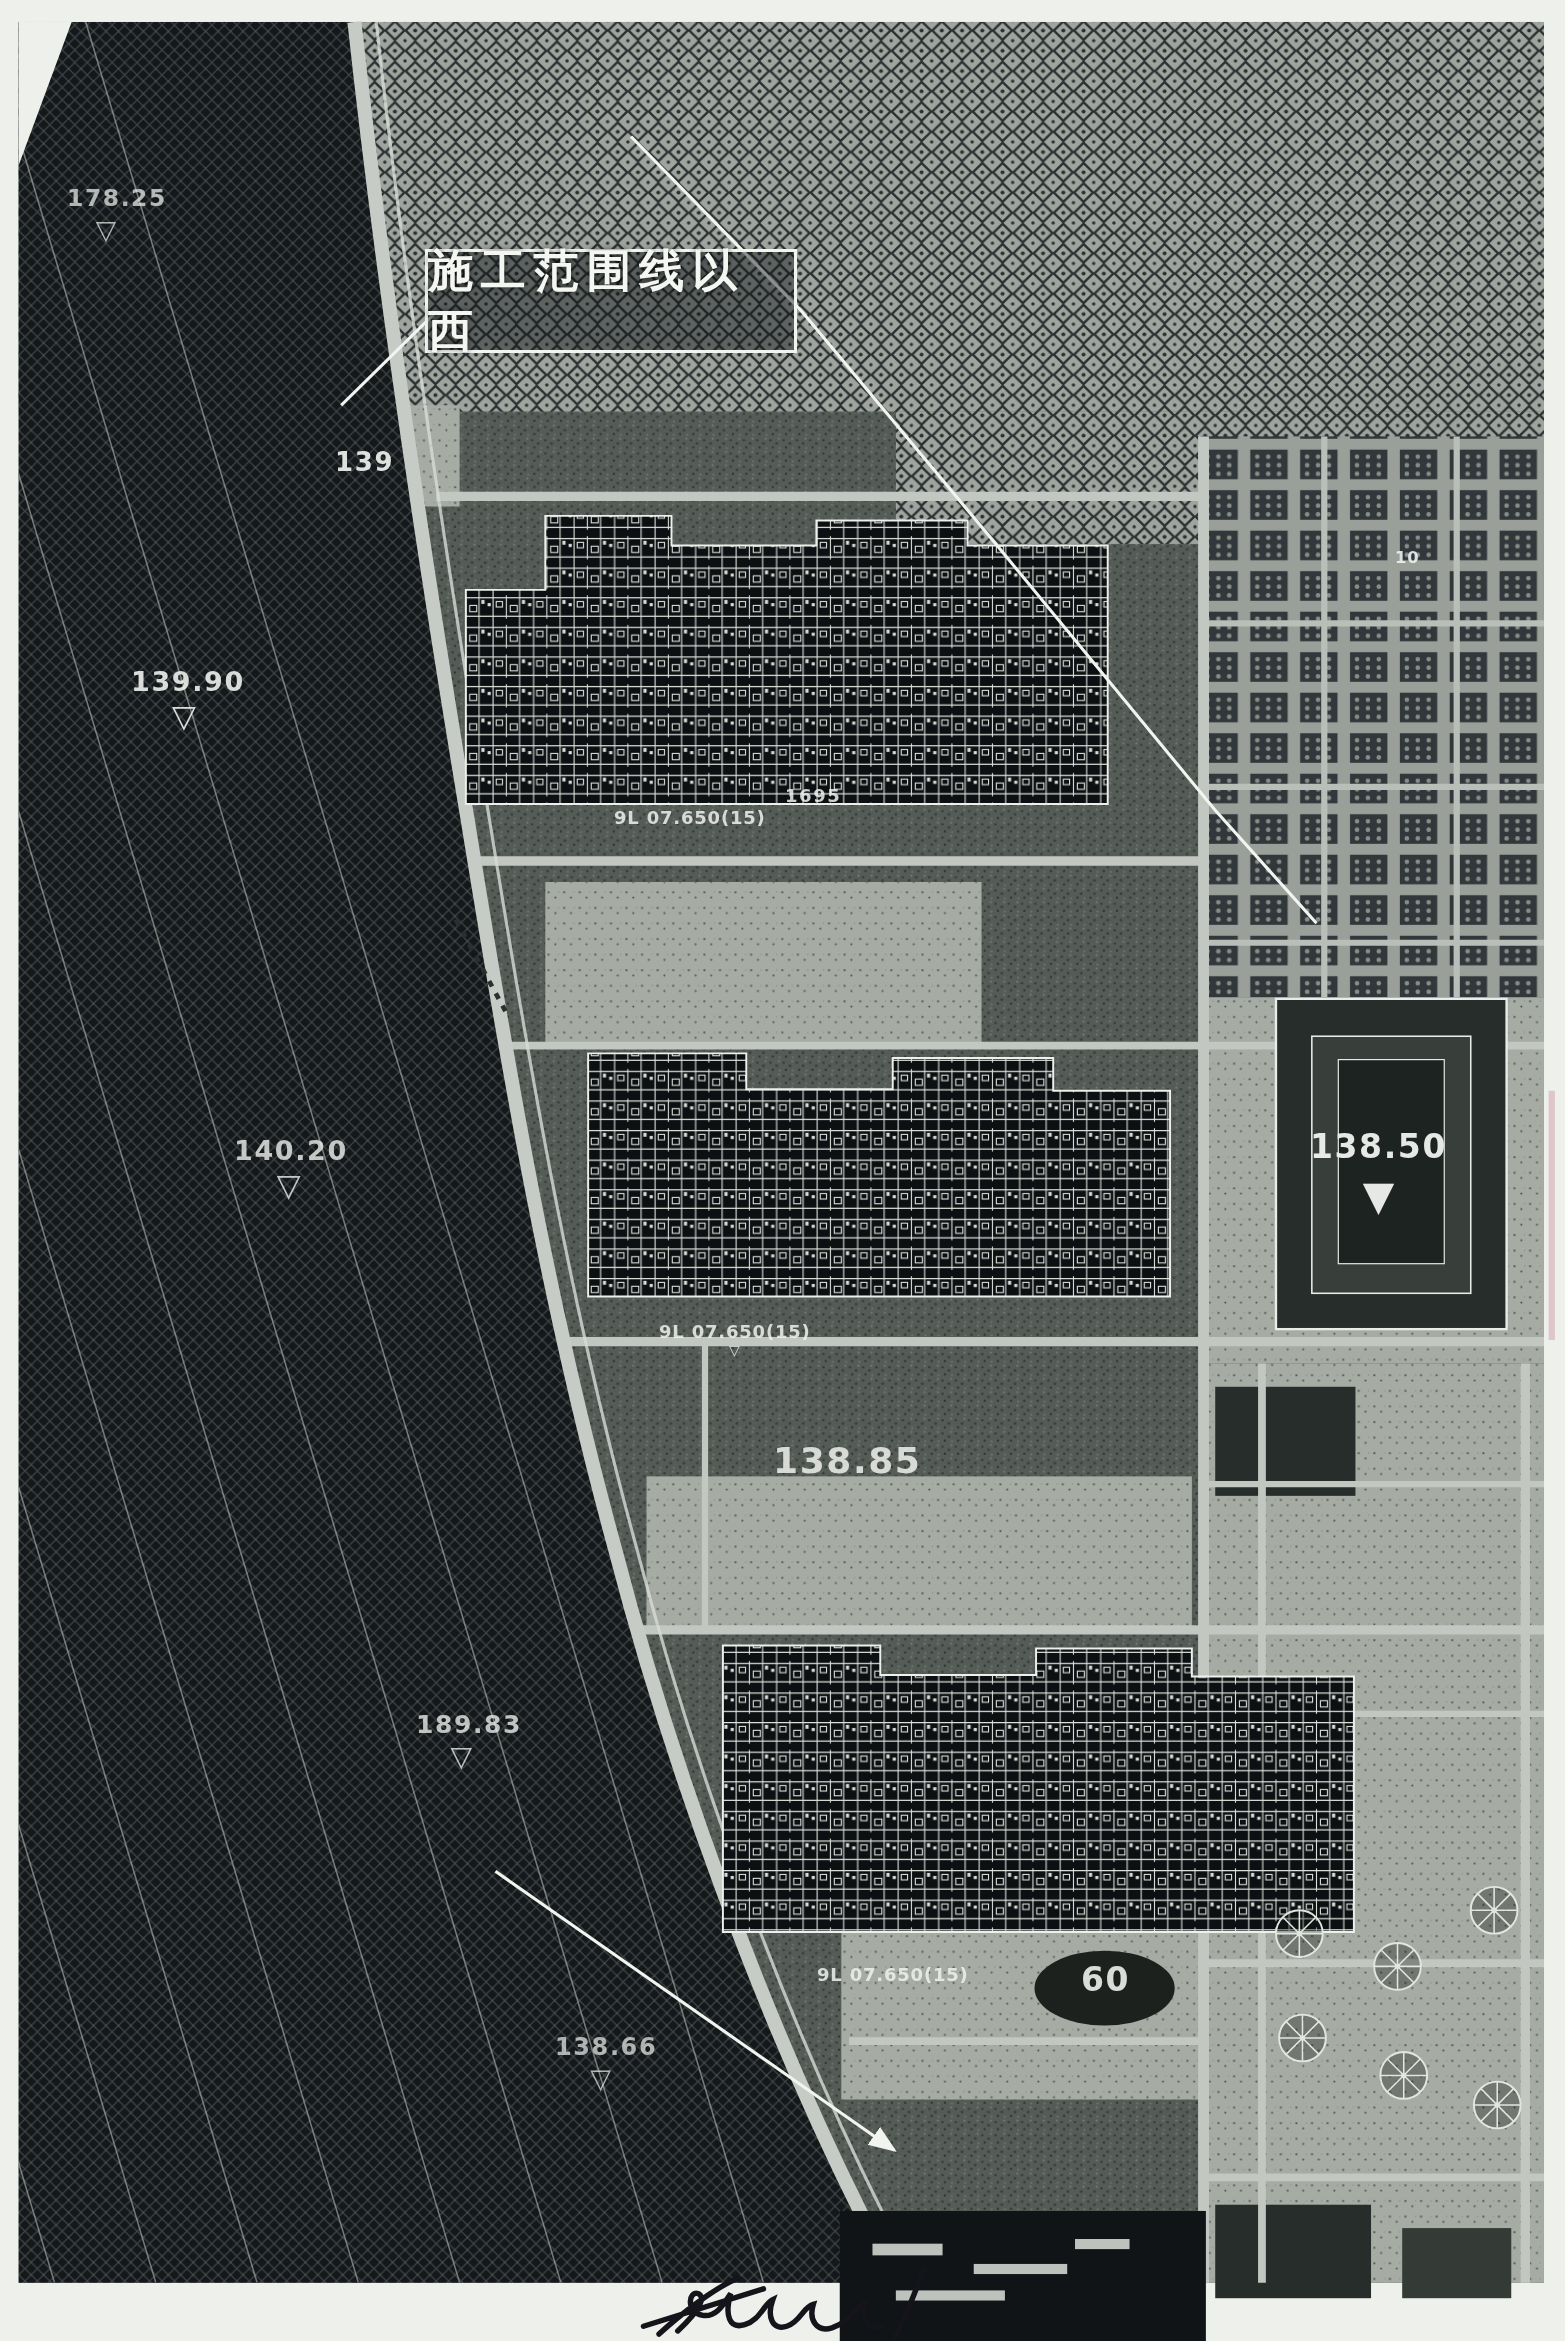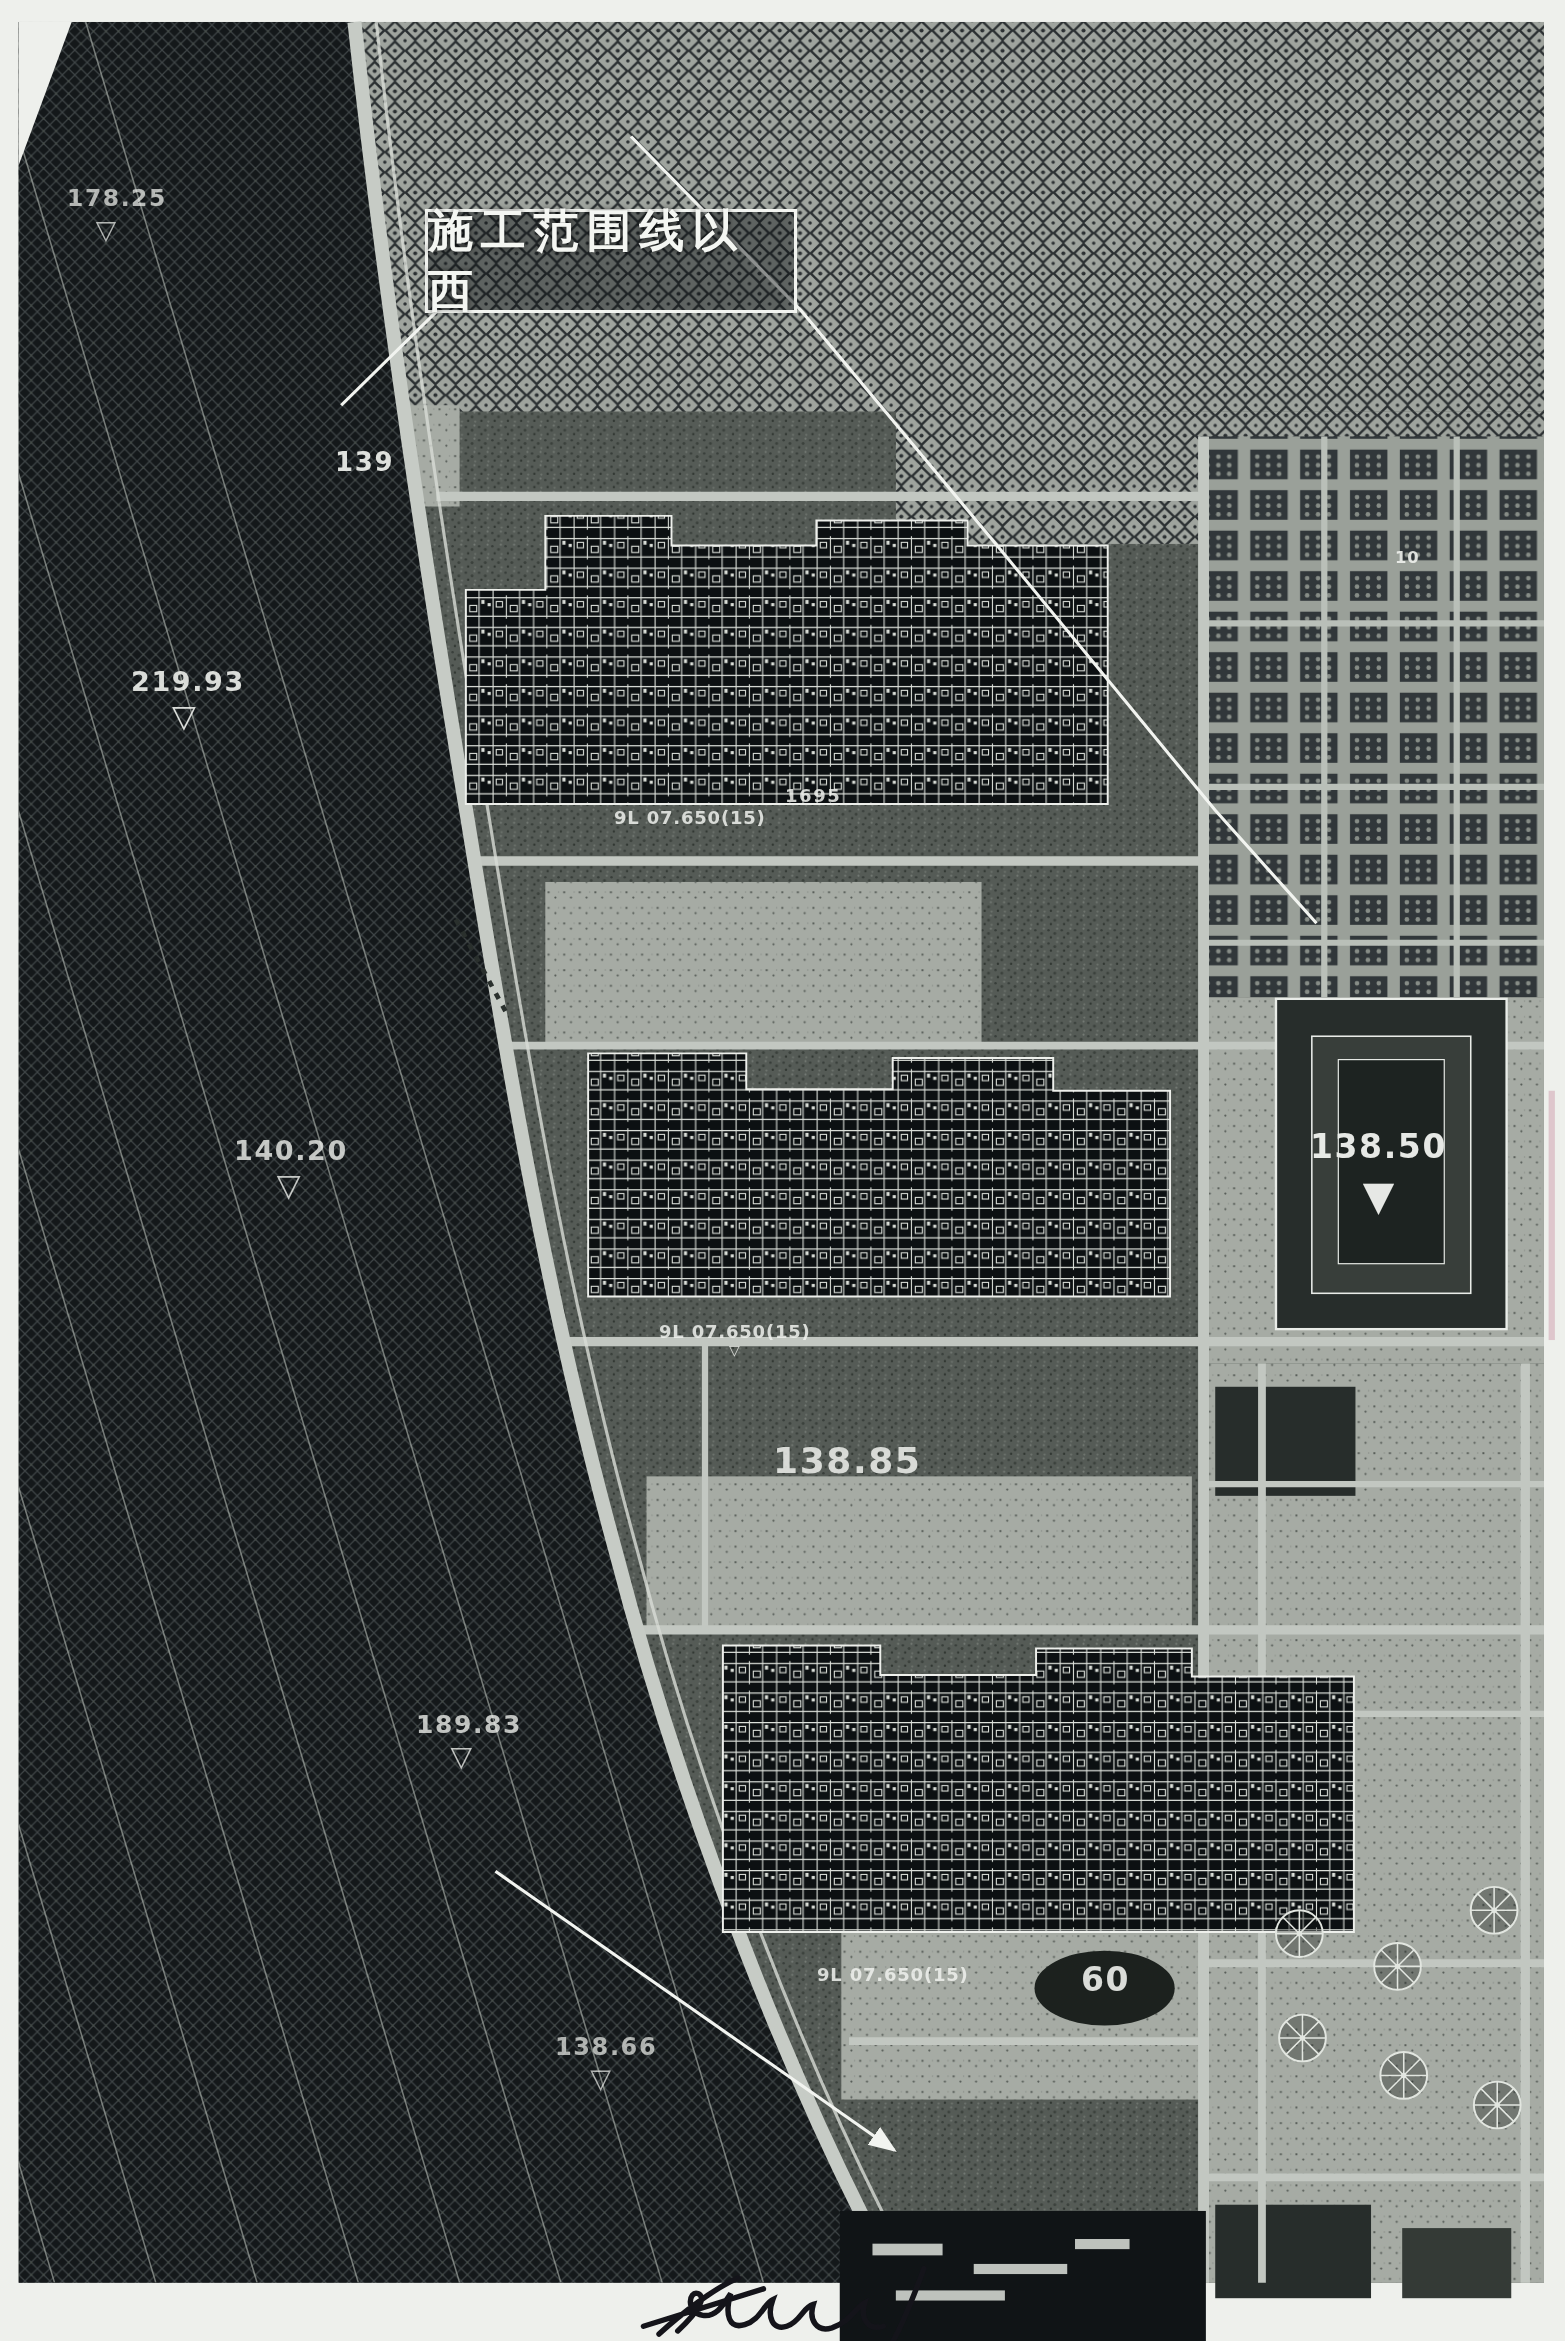--- a/index.html
+++ b/index.html
@@ -3,21 +3,21 @@
 <meta charset="utf-8">
 <style>
   html,body{margin:0;padding:0;background:#d8d6d0;}
   .page{position:relative;width:1565px;height:2342px;background:#eef0ec;overflow:hidden;
         font-family:"DejaVu Sans","Liberation Sans",sans-serif;}
   .page svg.map{position:absolute;left:0;top:0;}
   .overlay{position:absolute;left:0;top:0;width:100%;height:100%;pointer-events:none;}
   .boxlabel{position:absolute;border:3.9px solid #f2f4f0;background:rgba(16,20,22,.45);
             color:#f4f6f2;display:flex;align-items:center;justify-content:flex-end;
             font-weight:bold;letter-spacing:7.8px;text-shadow:0 0 6.2px rgba(0,0,0,.7);
-            filter:blur(0.3px);}
+            filter:blur(0.3px);margin-top:40px;}
   .boxlabel.west{left:425px;top:209px;width:366px;height:98px;font-size:45px;}
   .boxlabel.north{left:150px;top:1814px;width:337px;height:100px;font-size:44px;}
   .elev{position:absolute;color:#eff1ed;text-align:center;line-height:1;filter:blur(0.4px);}
   .elev .val{display:block;font-weight:bold;letter-spacing:1.6px;}
   .elev .tri{display:block;margin-top:6.2px;font-weight:normal;}
   .e0{left:67px;top:187px;font-size:23.4px;opacity:.72;}   .e0 .tri{font-size:26.5px;margin-left:-22px;}
   .e1{left:131px;top:668px;font-size:27px;opacity:.9;}   .e1 .tri{font-size:31px;margin-left:-7.8px;}
   .e2{left:335px;top:449px;font-size:26px;opacity:.92;}
   .e3{left:234px;top:1137px;font-size:27px;opacity:.8;}  .e3 .tri{font-size:31px;margin-left:-4.7px;}
   .e4{left:416px;top:1712px;font-size:25px;opacity:.78;} .e4 .tri{font-size:28px;margin-left:-15.6px;}
@@ -223,21 +223,21 @@
 
   <div class="boxlabel west">
     <span>施工范围线以西</span>
   </div>
 
   <div class="elev e0">
     <span class="val">178.25</span>
     <span class="tri">▽</span>
   </div>
   <div class="elev e1">
-    <span class="val">219.93</span>
+    <span class="val">139.90</span>
     <span class="tri">▽</span>
   </div>
   <div class="elev e2">
     <span class="val">139</span>
   </div>
   <div class="elev e3">
     <span class="val">140.20</span>
     <span class="tri">▽</span>
   </div>
   <div class="elev e4">

